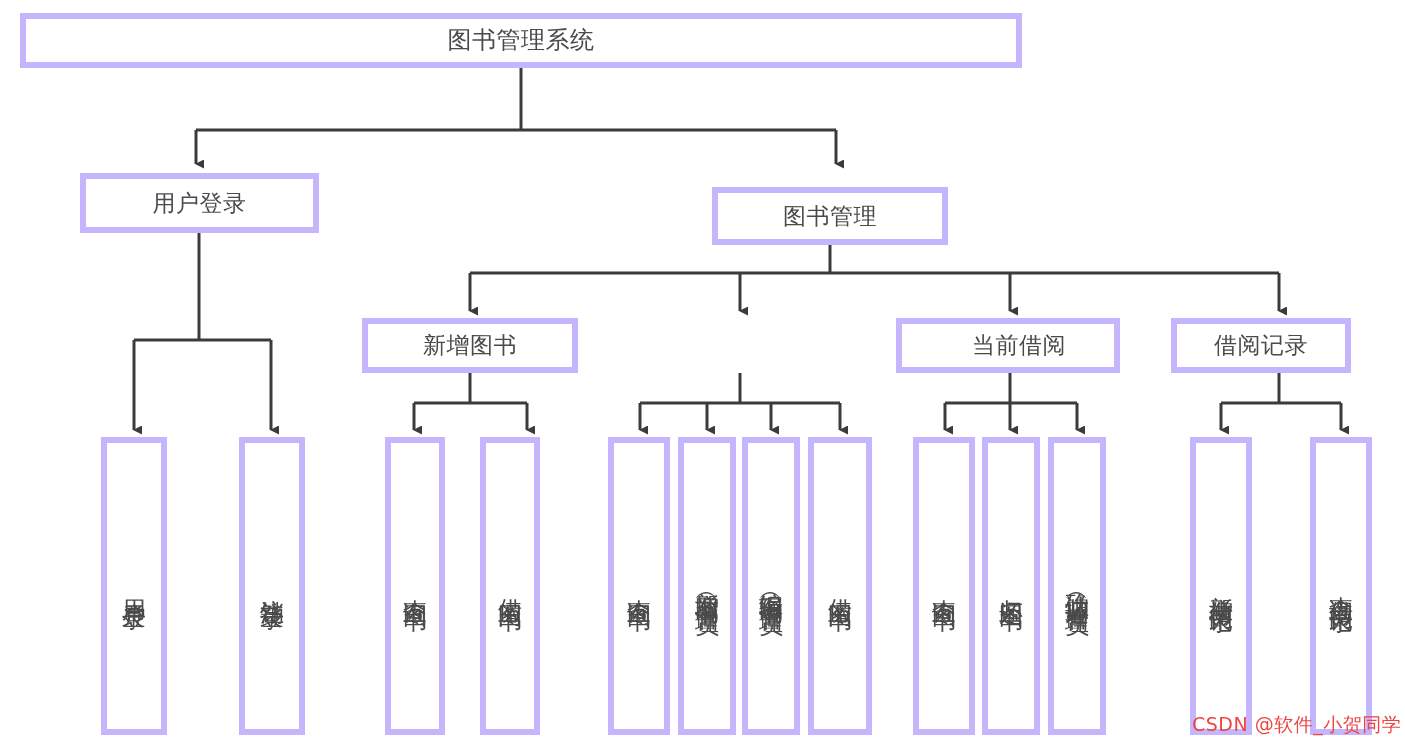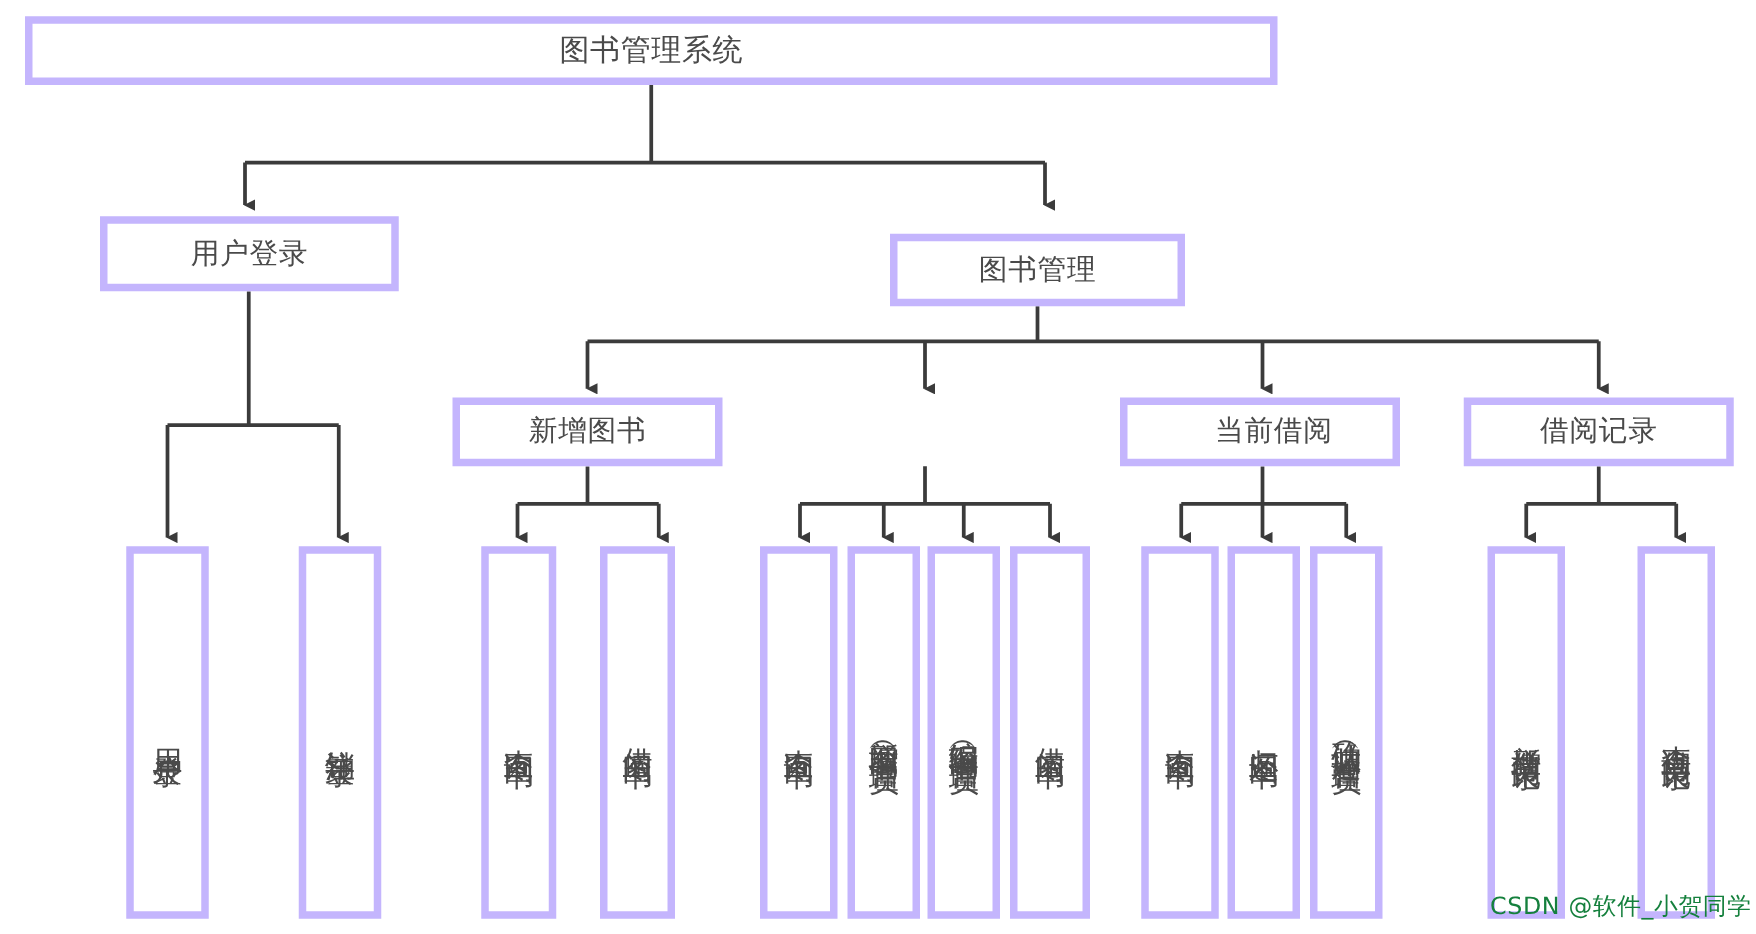--- a/index.html
+++ b/index.html
@@ -62,21 +62,21 @@
     text-orientation: upright;
     font-size: 24px;
     line-height: 1.0;
     letter-spacing: 3px;
     white-space: nowrap;
     max-height: 100%;
   }
   .watermark {
     position: absolute;
     z-index: 5;
-    color: #15803d;
+    color: #ef4444;
     font-size: 19px;
     white-space: nowrap;
     letter-spacing: 0.5px;
     pointer-events: none;
   }
 </style>
 </head>
 <body>
 
 <div id="diagram-root">
@@ -142,21 +142,21 @@
   <div class="node horiz" style="left:712px; top:187px; width:236px; height:58px;">
     <span class="node-label">图书管理</span>
   </div>
 
   <div class="node horiz" style="left:362px; top:318px; width:216px; height:55px;">
     <span class="node-label">新增图书</span>
   </div>
   <div class="node horiz" style="left:896px; top:318px; width:224px; height:55px;padding-left:22px;">
     <span class="node-label">当前借阅</span>
   </div>
-  <div class="node horiz" style="left:1171px; top:318px; width:216px; height:55px;">
+  <div class="node horiz" style="left:1171px; top:318px; width:180px; height:55px;">
     <span class="node-label">借阅记录</span>
   </div>
 
   <div class="node vert" style="left:101px; top:437px; width:66px; height:298px;">
     <span class="node-label">用户登录</span>
   </div>
   <div class="node vert" style="left:239px; top:437px; width:66px; height:298px;">
     <span class="node-label">注销登录</span>
   </div>
 

